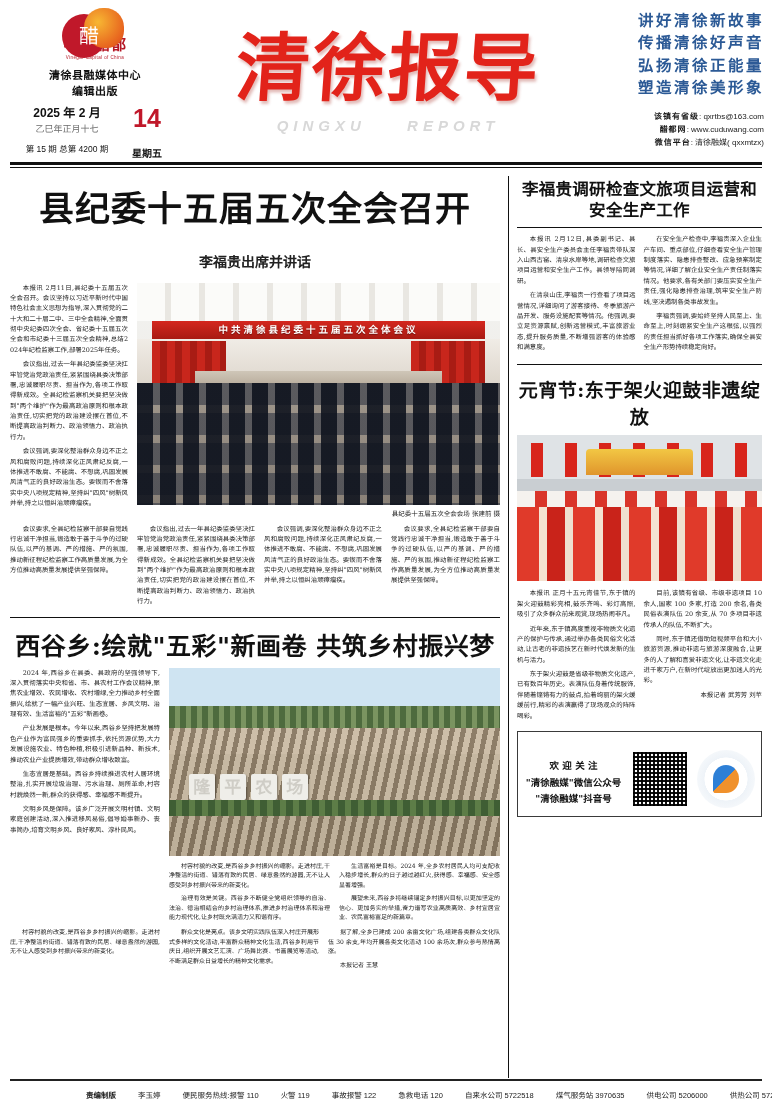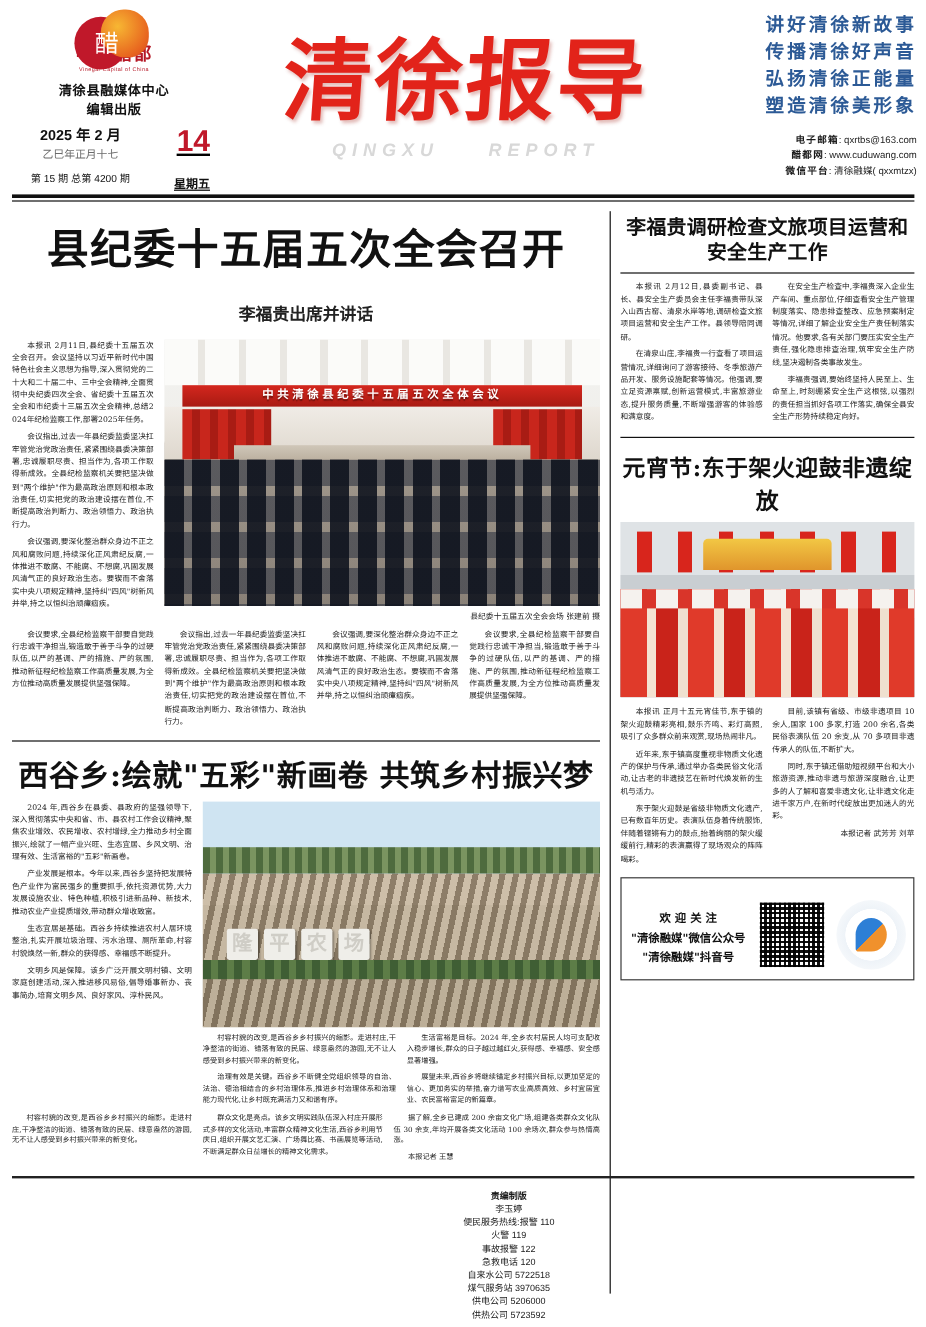--- a/index.html
+++ b/index.html
@@ -37,21 +37,21 @@
     font-size: 15px; color: #b51725; letter-spacing: 1px; margin-top: 3px;
   }
   .brand-en { font-size: 4.5px; color: #b51725; letter-spacing: .4px; margin-top: 1px; }
   .mh-pub { font-size: 11px; font-weight: bold; color: #111; margin-top: 6px; letter-spacing: .5px; }
   .mh-pub2 { font-size: 11px; font-weight: bold; color: #111; letter-spacing: .5px; }
   .mh-daterow { display: flex; align-items: flex-start; margin-top: 5px; width: 100%; justify-content: center; }
   .mh-dcol { display: flex; flex-direction: column; align-items: center; width: 104px; }
   .mh-date { font-size: 12px; font-weight: bold; color: #111; }
   .mh-lunar { font-size: 9px; color: #6b6b6b; margin-top: 2px; font-family: "DejaVu Serif", serif; }
   .mh-issue { font-size: 8.5px; color: #111; margin-top: 7px; white-space: nowrap; }
-  .mh-dnum { display: flex; flex-direction: column; align-items: flex-end; width: 56px; text-decoration: underline; }
+  .mh-dnum { display: flex; flex-direction: column; align-items: center; width: 56px; }
   .mh-daynum { font-size: 25px; font-weight: bold; color: #c0182a; line-height: 1; margin-top: 3px; }
   .mh-week { font-size: 10px; font-weight: bold; color: #111; margin-top: 14px; }
 
   .mh-center { flex: 1; position: relative; display: flex; flex-direction: column;
                align-items: center; justify-content: center; padding-top: 4px; }
   .mh-title {
     font-family: "DejaVu Serif", serif; font-weight: bold;
     font-size: 74px; color: #e2231a; letter-spacing: 2px; line-height: 1;
     text-shadow: 2px 3px 3px rgba(160,30,20,.30);
     transform: skewX(-4deg);
@@ -185,22 +185,22 @@
   .qr-logo { width:58px; height:58px; border-radius:50%;
       background: radial-gradient(circle at 50% 50%, #fff 52%, #eef3f8 53%, #fff 100%);
       position:relative; }
   .qr-logo::after { content:""; position:absolute; left:16px; top:15px; width:26px; height:28px;
       border-radius:50% 50% 50% 10%;
       background: linear-gradient(135deg,#2d7fd6 0%, #2d7fd6 50%, #f0912c 50%, #f0912c 100%); }
 
   
   .footer { position:absolute; left:0; bottom:0; width:100%; }
   .footer-rule { height:2px; background:#222; margin:0 10px; }
-  .footer-row { display:flex; align-items:center; 
-      padding:8px 10px 6px 86px; font-size:7.5px; color:#1a1a1a; white-space:nowrap;flex-direction:column; }
+  .footer-row { display:flex; align-items:center; gap:22px;
+      padding:8px 10px 6px 86px; font-size:7.5px; color:#1a1a1a; white-space:nowrap; }
   .footer-row .b { font-weight:bold; }
 </style>
 </head>
 <body>
 
 <div class="page">
 
   <div class="masthead">
 
     <div class="mh-left">
@@ -237,21 +237,21 @@
 
     <div class="mh-right">
       <div class="slogan">
         <div>讲好清徐新故事</div>
         <div>传播清徐好声音</div>
         <div>弘扬清徐正能量</div>
         <div>塑造清徐美形象</div>
       </div>
       <div class="contact">
         <div>
-          <span class="lbl">电子邮箱</span><span>: qxrtbs@163.com</span>
+          <span class="lbl">该镇有省级</span><span>: qxrtbs@163.com</span>
         </div>
         <div>
           <span class="lbl">醋都网</span><span>: www.cuduwang.com</span>
         </div>
         <div>
           <span class="lbl">微信平台</span><span>: 清徐融媒( qxxmtzx)</span>
         </div>
       </div>
     </div>
   </div>

